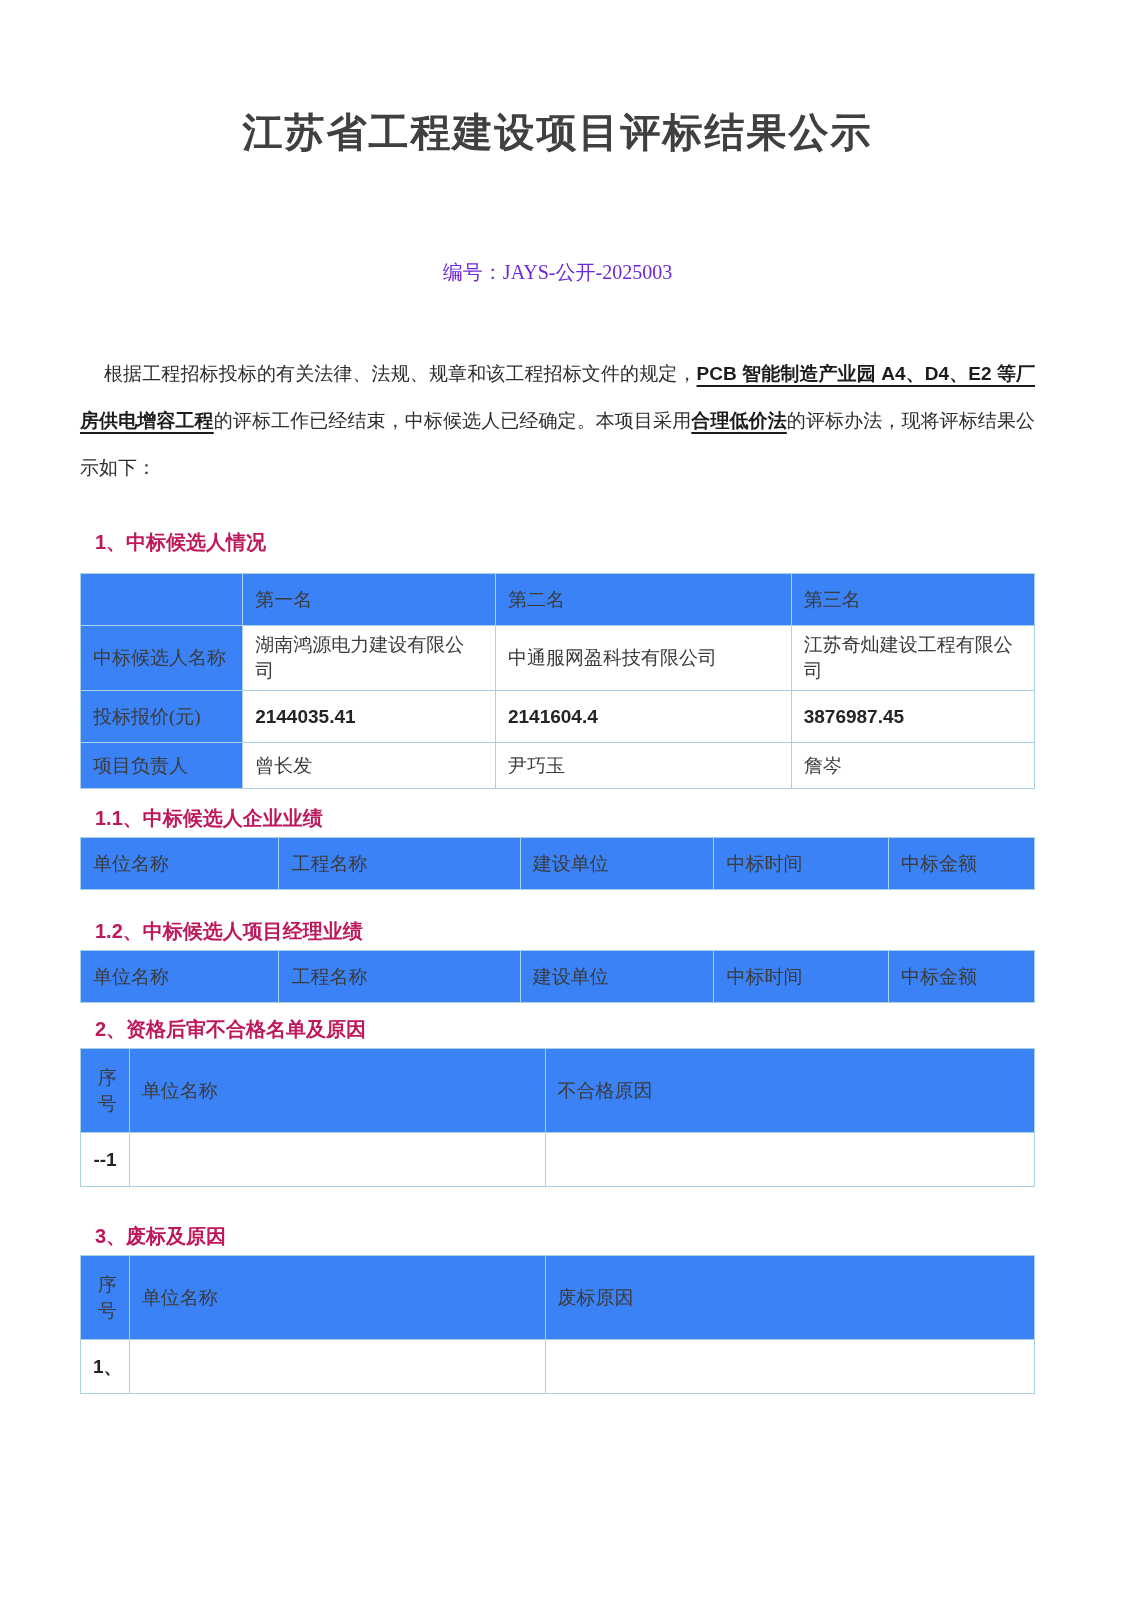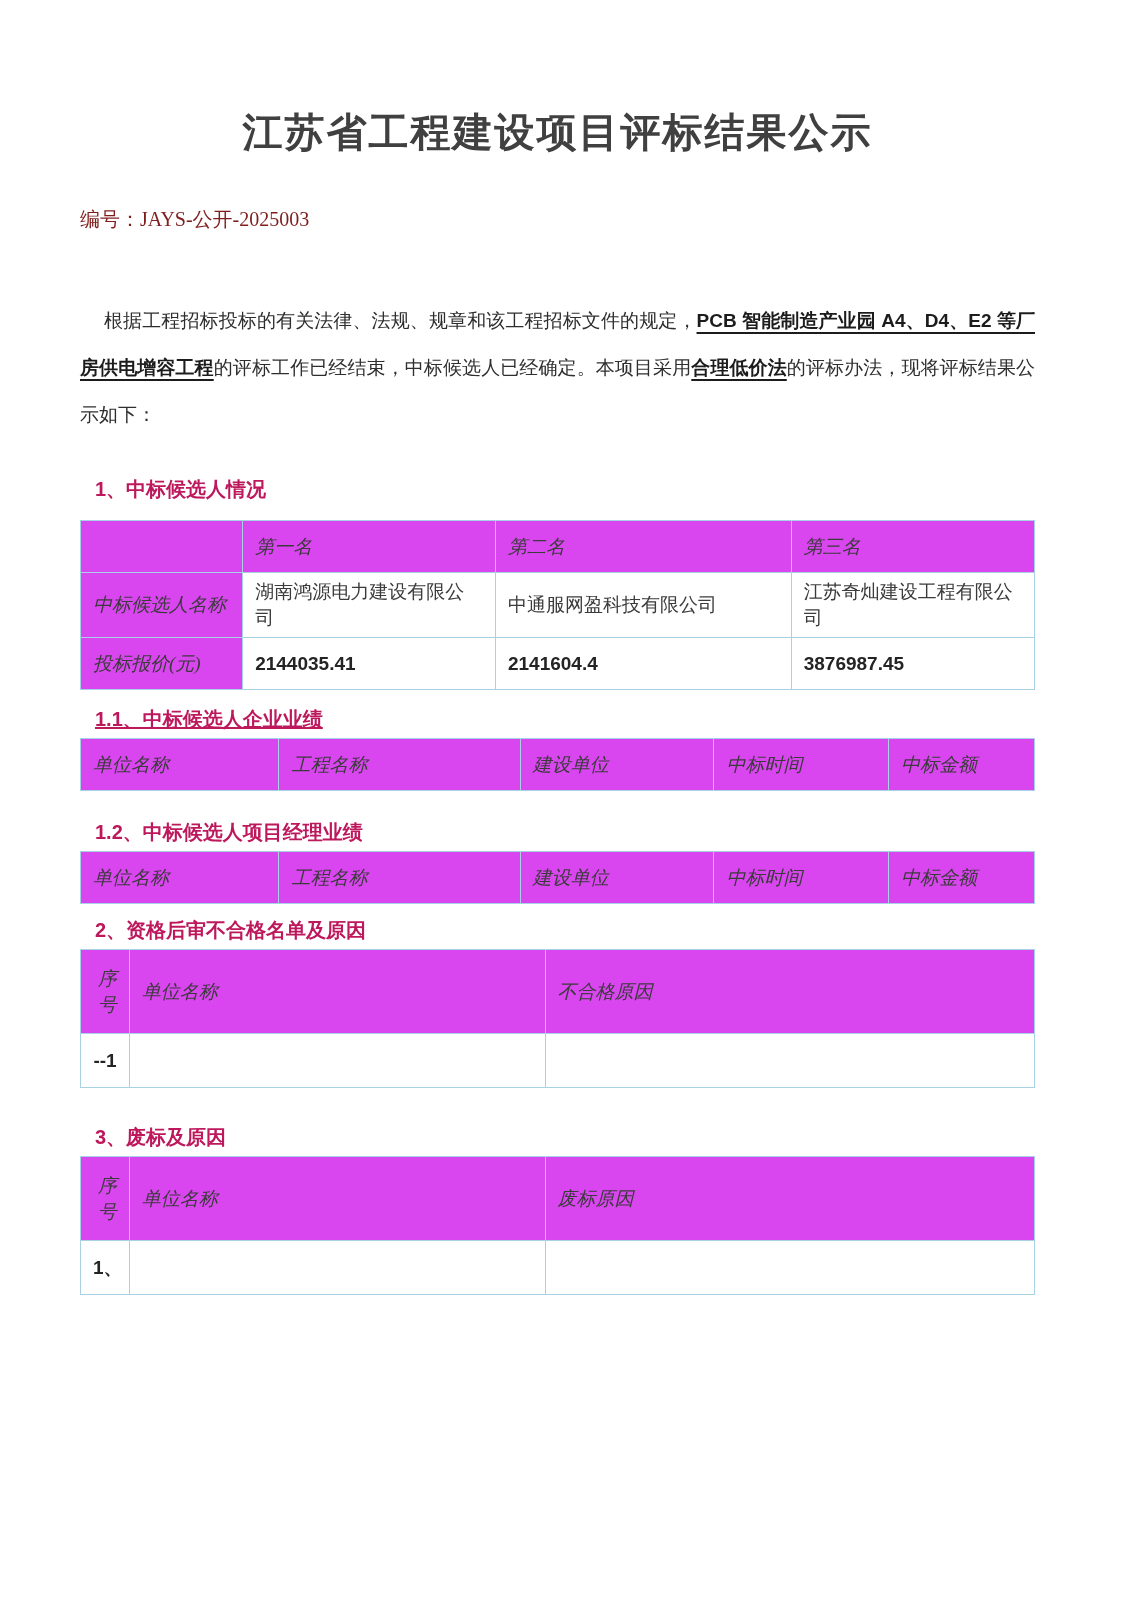--- a/index.html
+++ b/index.html
@@ -11,56 +11,56 @@
   }
   .page { padding:0 96px 0 80px; }
 
   .doc-title {
     margin-top:96px; text-align:center;
     font-family:"Liberation Sans","DejaVu Sans",sans-serif;
     font-weight:900; font-size:40px; line-height:72px; color:#404040;
     letter-spacing:2px;
   }
   .doc-number {
-    margin-top:37px; text-align:left;
-    font-size:20px; line-height:28px; color:#7f1d1d;
+    margin-top:90px; text-align:center;
+    font-size:20px; line-height:28px; color:#6d28d9;
   }
   .intro {
     margin-top:64px; font-size:19px; line-height:47px;
     text-align:justify; text-indent:24px; color:#2e2e2e;
   }
   .intro .b {
     font-family:"Liberation Sans","DejaVu Sans",sans-serif;
     font-weight:700; color:#1c1c1c;
     text-decoration:underline; text-decoration-thickness:2px; text-underline-offset:5px;
   }
   .sec-heading {
     font-family:"Liberation Sans","DejaVu Sans",sans-serif;
     font-weight:700; font-size:20px; line-height:26px; color:#be185d;
     padding-left:15px;
   }
   .mt-s1  { margin-top:38px; }
-  .mt-s11 { margin-top:16px;text-decoration:underline; }
+  .mt-s11 { margin-top:16px; }
   .mt-s12 { margin-top:28px; }
   .mt-s2  { margin-top:13px; }
   .mt-s3  { margin-top:36px; }
   .mt-s4  { margin-top:26px; }
 
   table.tbl {
     width:100%; border-collapse:collapse; table-layout:fixed;
     font-size:19px; color:#3b3b3b;
   }
   .mt-t1 { margin-top:18px; }
   .mt-t  { margin-top:6px; }
   table.tbl td {
     border:1px solid #a9d1e5;
     padding:6px 12px; vertical-align:middle;
     overflow:hidden; white-space:normal; word-break:break-all;
   }
-  td.shade { background:#d946ef;font-style:italic; }
+  td.shade { background:#3b82f6; }
   tr.h52 td { height:52px; }
   tr.h54 td { height:54px; }
   tr.h46 td { height:46px; }
   tr.h84 td { height:84px; }
   td.seq { padding:6px 8px; line-height:26px;text-align:right; }
   td.num, td.idx {
     font-family:"Liberation Sans","DejaVu Sans",sans-serif;
     font-weight:700; color:#242424;
   }
   
@@ -104,20 +104,26 @@
         <td>湖南鸿源电力建设有限公司</td>
         <td>中通服网盈科技有限公司</td>
         <td>江苏奇灿建设工程有限公司</td>
       </tr>
       <tr class="h52">
         <td class="shade">投标报价(元)</td>
         <td class="num">2144035.41</td>
         <td class="num">2141604.4</td>
         <td class="num">3876987.45</td>
       </tr>
+      <tr class="h46">
+        <td class="shade">项目负责人</td>
+        <td>曾长发</td>
+        <td>尹巧玉</td>
+        <td>詹岑</td>
+      </tr>
     </tbody>
   </table>
 
   <h2 class="sec-heading mt-s11">1.1、中标候选人企业业绩</h2>
 
   <table class="tbl t-perf mt-t">
     <colgroup>
         <col class="c0">
         <col class="c1">
         <col class="c2">

